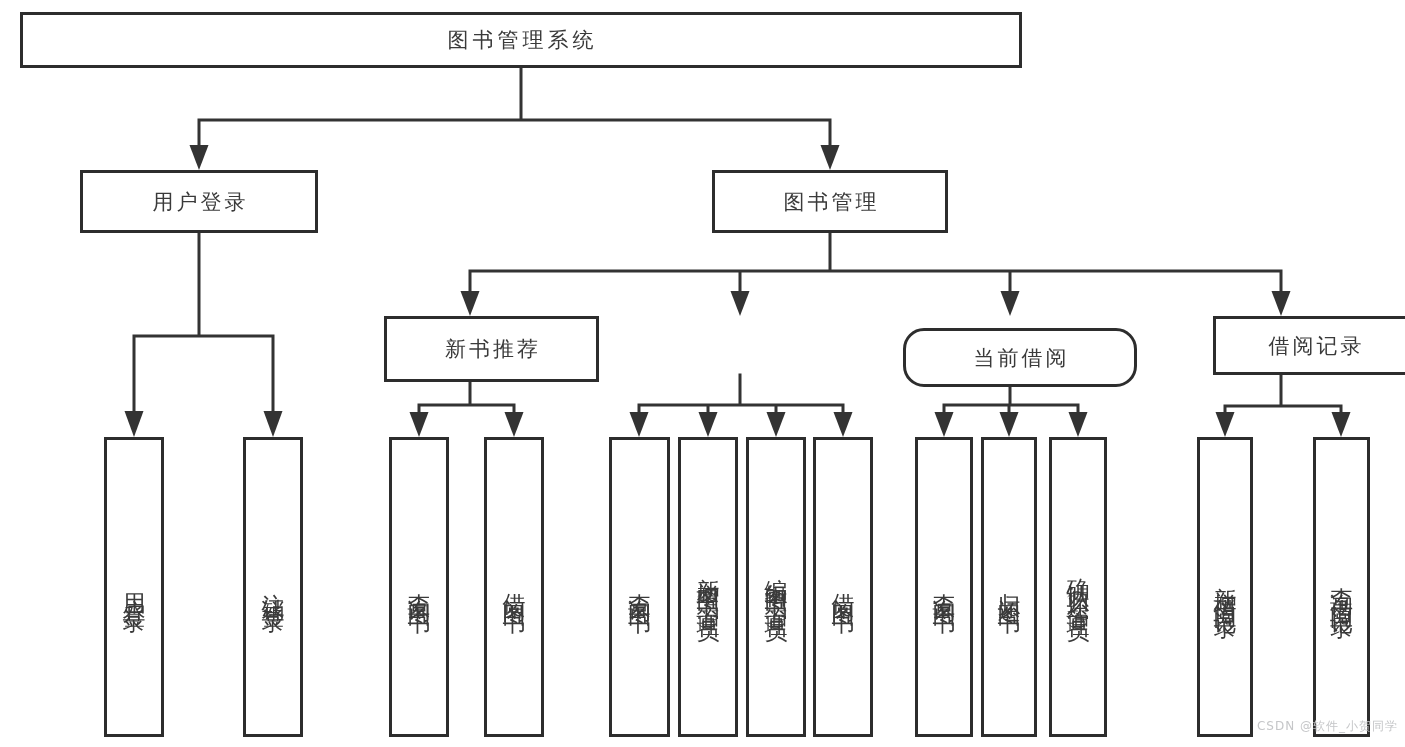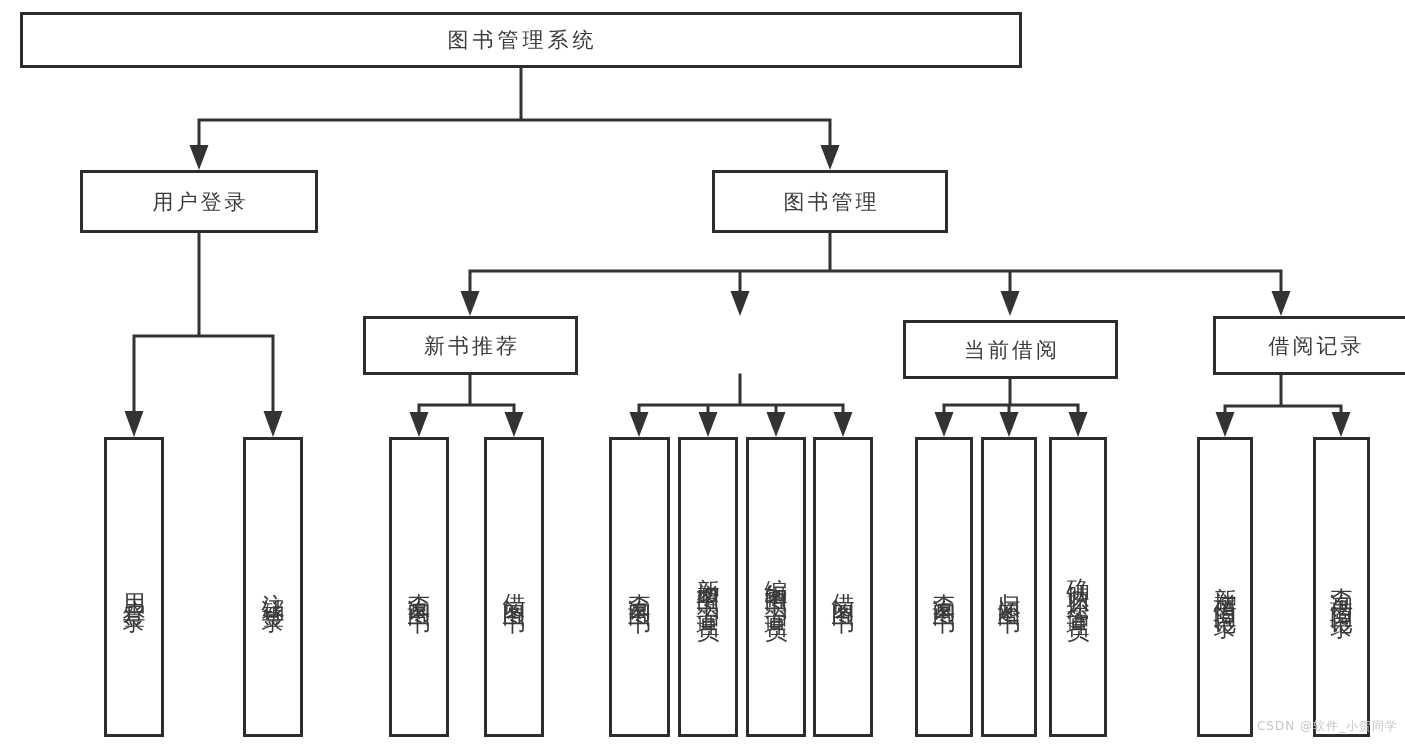--- a/index.html
+++ b/index.html
@@ -87,24 +87,24 @@
     <span class="hlabel title">图书管理系统</span>
   </div>
 
   <div class="node" style="left:80px;top:170px;width:238px;height:63px;">
     <span class="hlabel">用户登录</span>
   </div>
   <div class="node" style="left:712px;top:170px;width:236px;height:63px;">
     <span class="hlabel">图书管理</span>
   </div>
 
-  <div class="node" style="left:363px;top:316px;width:215px;height:59px;">
+  <div class="node" style="left:384px;top:316px;width:215px;height:66px;">
     <span class="hlabel">新书推荐</span>
   </div>
-  <div class="node" style="left:903px;top:320px;width:215px;height:59px;">
+  <div class="node" style="left:903px;top:328px;width:234px;height:59px;border-radius:21px;">
     <span class="hlabel">当前借阅</span>
   </div>
   <div class="node" style="left:1213px;top:316px;width:204px;height:59px;">
     <span class="hlabel">借阅记录</span>
   </div>
 
   <div class="node leaf" style="left:104px;top:437px;width:60px;height:300px;">
     <span class="vlabel">用户登录</span>
   </div>
   <div class="node leaf" style="left:243px;top:437px;width:60px;height:300px;">

